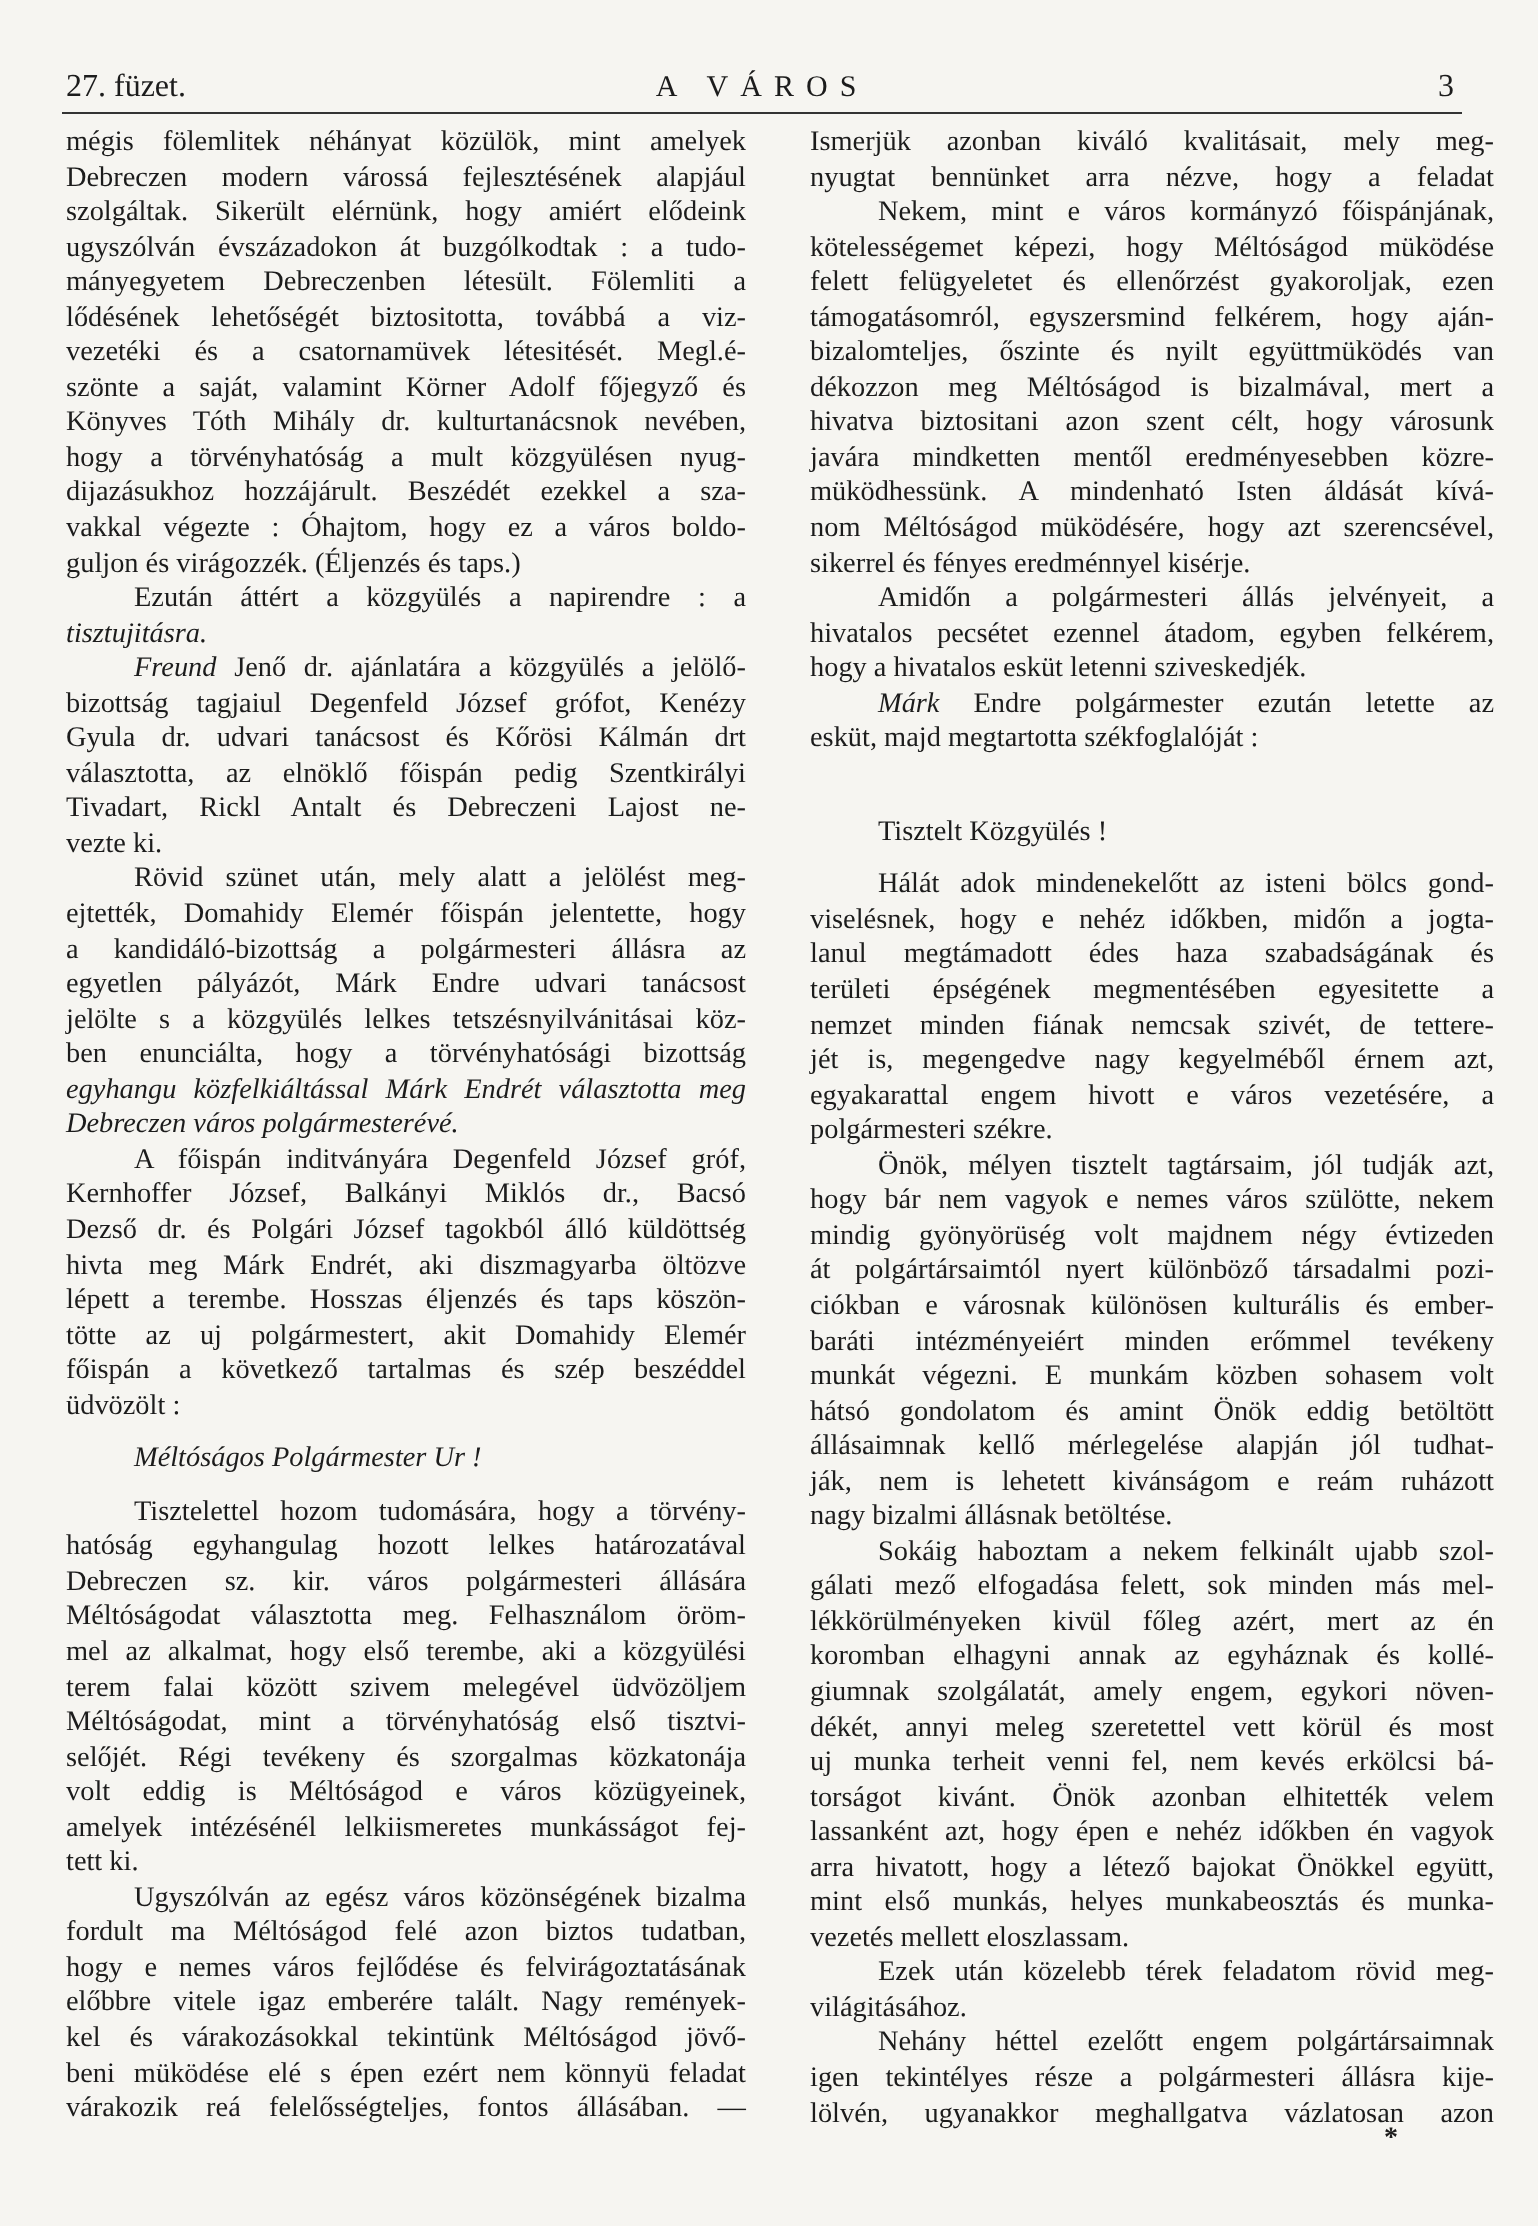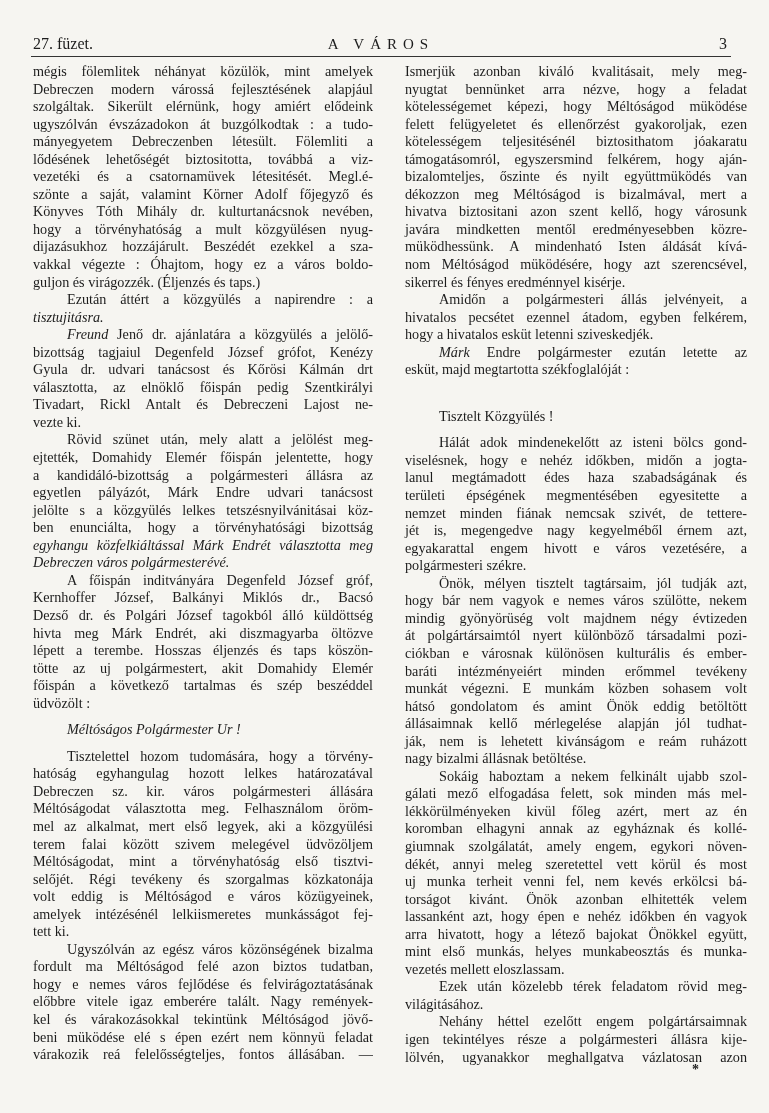--- a/index.html
+++ b/index.html
@@ -77,45 +77,45 @@
     <span class="line">tötte az uj polgármestert, akit Domahidy Elemér</span>
     <span class="line">főispán a következő tartalmas és szép beszéddel</span>
     <span class="line last">üdvözölt :</span>
     <div class="gap"></div>
     <span class="line last ind" style="font-style: italic;">Méltóságos Polgármester Ur !</span>
     <div class="gap"></div>
     <span class="line ind">Tisztelettel hozom tudomására, hogy a törvény-</span>
     <span class="line">hatóság egyhangulag hozott lelkes határozatával</span>
     <span class="line">Debreczen sz. kir. város polgármesteri állására</span>
     <span class="line">Méltóságodat választotta meg. Felhasználom öröm-</span>
-    <span class="line">mel az alkalmat, mert első legyek, aki a közgyülési</span>
+    <span class="line">mel az alkalmat, hogy első terembe, aki a közgyülési</span>
     <span class="line">terem falai között szivem melegével üdvözöljem</span>
     <span class="line">Méltóságodat, mint a törvényhatóság első tisztvi-</span>
     <span class="line">selőjét. Régi tevékeny és szorgalmas közkatonája</span>
     <span class="line">volt eddig is Méltóságod e város közügyeinek,</span>
     <span class="line">amelyek intézésénél lelkiismeretes munkásságot fej-</span>
     <span class="line last">tett ki.</span>
     <span class="line ind">Ugyszólván az egész város közönségének bizalma</span>
     <span class="line">fordult ma Méltóságod felé azon biztos tudatban,</span>
     <span class="line">hogy e nemes város fejlődése és felvirágoztatásának</span>
     <span class="line">előbbre vitele igaz emberére talált. Nagy remények-</span>
     <span class="line">kel és várakozásokkal tekintünk Méltóságod jövő-</span>
     <span class="line">beni müködése elé s épen ezért nem könnyü feladat</span>
     <span class="line">várakozik reá felelősségteljes, fontos állásában. —</span>
   </div>
 <div class="col right" id="col-right">
     <span class="line">Ismerjük azonban kiváló kvalitásait, mely meg-</span>
     <span class="line">nyugtat bennünket arra nézve, hogy a feladat</span>
+    <span class="line ind">Nekem, mint e város kormányzó főispánjának,</span>
     <span class="line">kötelességemet képezi, hogy Méltóságod müködése</span>
     <span class="line">felett felügyeletet és ellenőrzést gyakoroljak, ezen</span>
-    <span class="line">kötelességem teljesitésénél biztosithatom jóakaratu</span>
     <span class="line">támogatásomról, egyszersmind felkérem, hogy aján-</span>
     <span class="line">bizalomteljes, őszinte és nyilt együttmüködés van</span>
     <span class="line">dékozzon meg Méltóságod is bizalmával, mert a</span>
-    <span class="line">hivatva biztositani azon szent kellő, hogy városunk</span>
+    <span class="line">hivatva biztositani azon szent célt, hogy városunk</span>
     <span class="line">javára mindketten mentől eredményesebben közre-</span>
     <span class="line">müködhessünk. A mindenható Isten áldását kívá-</span>
     <span class="line">nom Méltóságod müködésére, hogy azt szerencsével,</span>
     <span class="line last">sikerrel és fényes eredménnyel kisérje.</span>
     <span class="line ind">Amidőn a polgármesteri állás jelvényeit, a</span>
     <span class="line">hivatalos pecsétet ezennel átadom, egyben felkérem,</span>
     <span class="line last">hogy a hivatalos esküt letenni sziveskedjék.</span>
     <span class="line ind"><i>Márk</i><span> Endre polgármester ezután letette az</span></span>
     <span class="line last">esküt, majd megtartotta székfoglalóját :</span>
     <div class="gap"></div>

